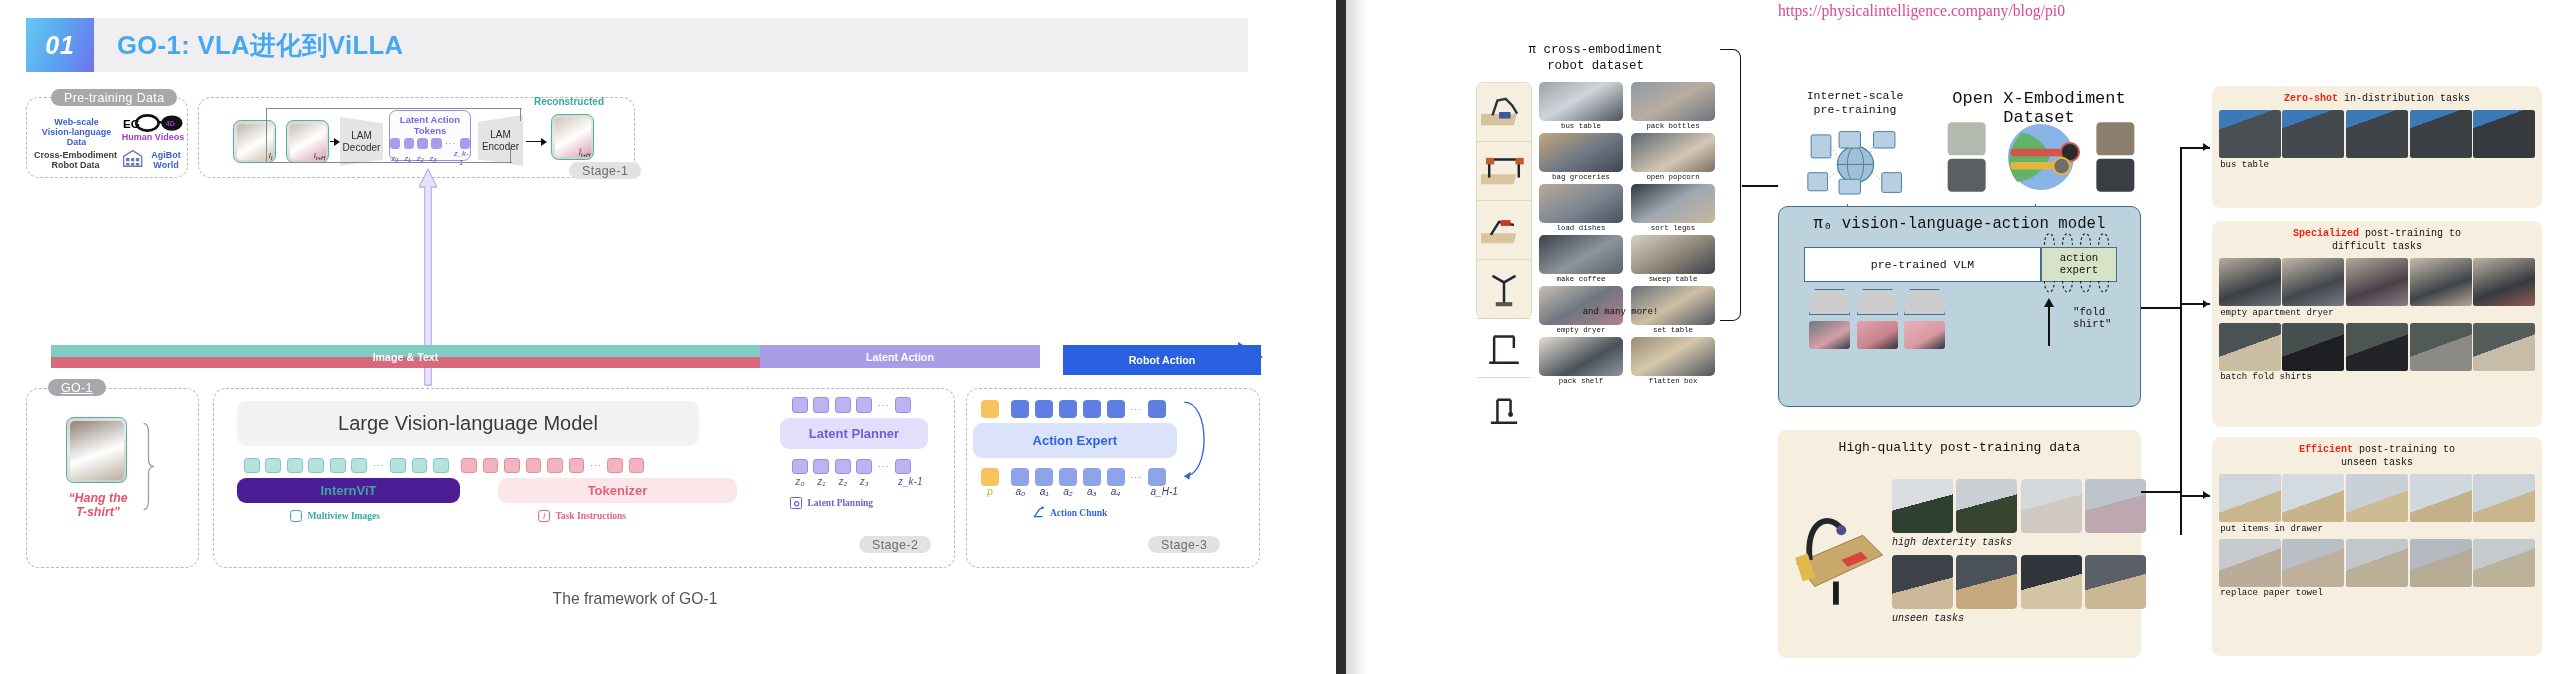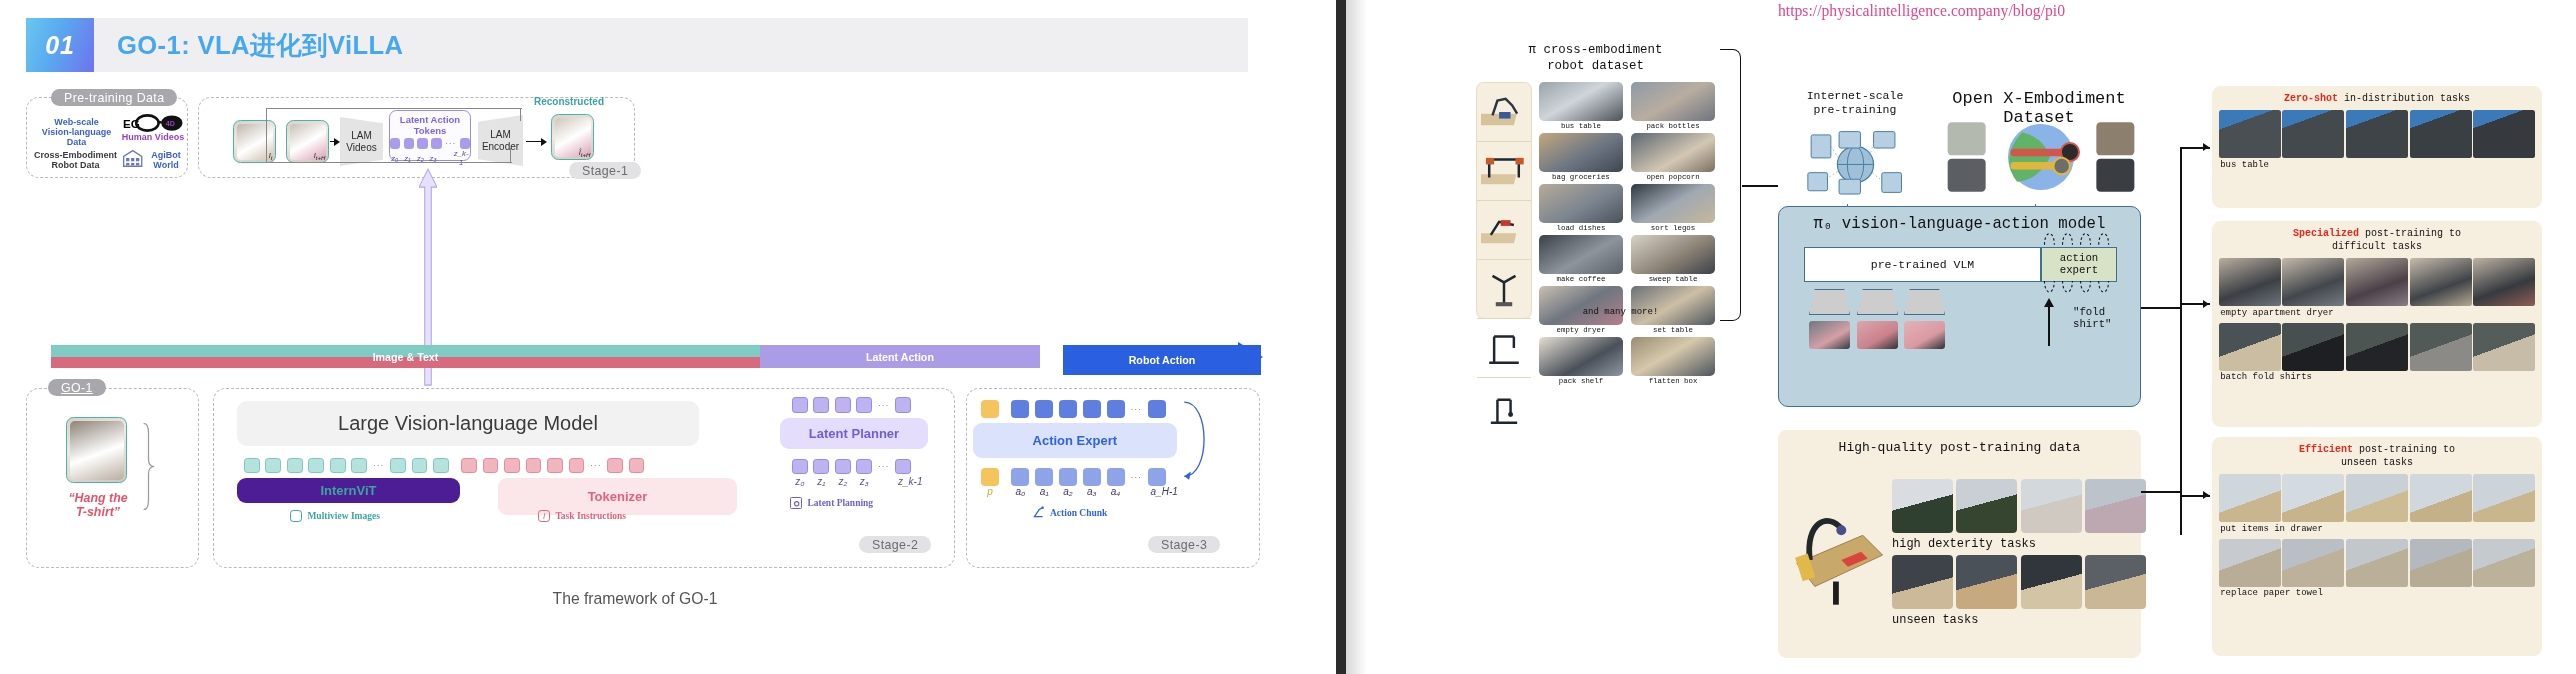--- a/index.html
+++ b/index.html
@@ -162,21 +162,21 @@
   #fold-shirt { position:absolute; left:294px; top:99px; font-size:10.7px; color:#111;}
   #fold-arrow { position:absolute; left:269px; top:99px; width:1.6px; height:40px; background:#111;}
   #fold-arrow::before { content:""; position:absolute; left:-4.1px; top:-8.2px; width:0;height:0;
       border-left:5px solid transparent; border-right:5px solid transparent; border-bottom:9px solid #111;}
 
   #hq-panel { position:absolute; left:1778px; top:430px; width:363px; height:228px;
       background:#f6efe0; border-radius:8.2px; }
   #hq-title { position:absolute; left:0; top:10px; width:100%; text-align:center; font-size:13px; color:#111;}
   .hq-row { position:absolute; display:flex; gap:3.3px; }
   .hq-img { width:61px; height:54px; border-radius:4.1px; }
-  .hq-cap { position:absolute; font-size:12px; color:#111; }
+  .hq-cap { position:absolute; font-size:10px; color:#111;font-style:italic; }
 
   .inet-title { position:absolute; font-size:11.5px; text-align:center; line-height:1.25; color:#111;}
   .oxe-title { position:absolute; font-size:17px; text-align:center; color:#111;}
 
   
   .res-panel { position:absolute; left:2212px; width:330px; background:#f6efe0; border-radius:8.2px;}
   .res-title { text-align:center; font-size:10px; line-height:1.3; padding-top:6px; color:#111;}
   .res-kw { color:#e8271a; font-weight:bold; }
   .strip { display:flex; gap:1.6px; margin:5px 6.6px 0 6.6px; }
   .strip .si { flex:1; height:48px; border-radius:2.5px; }
@@ -237,21 +237,21 @@
     <div class="thumb" style="left:233px; top:120px; width:43px; height:43px;">
       <div style="position:absolute;inset:2.5px;background:linear-gradient(150deg,#bfb6ab,#fff 55%,#cdbfb0);border-radius:4.1px;"></div>
       <div class="sub"><i>I<sub>t</sub></i></div>
     </div>
     <div class="thumb" style="left:286px; top:120px; width:43px; height:43px;">
       <div style="position:absolute;inset:2.5px;background:linear-gradient(150deg,#c9c0b5,#fff 50%,#d8a0b4);border-radius:4.1px;"></div>
       <div class="sub"><i>I<sub>t+H</sub></i></div>
     </div>
 
     <div class="trap enc" style="left:340px; top:117px; width:43px; height:49px;">
-      <span>LAM Videos</span>
+      <span>LAM Decoder</span>
     </div>
     <div class="line" style="left:330px; top:141px; width:8.2px; height:1.2px;"></div>
     <div class="arrowhead" style="left:334px; top:138px;"></div>
 
     <div class="latbox" style="left:389px; top:110px; width:82px; height:51px;">
       <div class="hdr">Latent Action Tokens</div>
       <div class="tokrow">
         <span class="tok purple"></span>
         <span class="tok purple"></span>
         <span class="tok purple"></span>
@@ -335,21 +335,21 @@
       <span class="tok pink" style="width:15.7px;height:15.7px;"></span>
       <span class="tok pink" style="width:15.7px;height:15.7px;"></span>
       <span class="tok pink" style="width:15.7px;height:15.7px;"></span>
       <span class="tok pink" style="width:15.7px;height:15.7px;"></span>
       <span class="dots">···</span>
       <span class="tok pink" style="width:15.7px;height:15.7px;"></span>
       <span class="tok pink" style="width:15.7px;height:15.7px;"></span>
     </div>
 
     <div class="pillbar pill-teal" style="left:237px; top:478px; width:223px; height:25px;">InternViT</div>
-    <div class="pillbar pill-pink" style="left:498px; top:478px; width:239px; height:37px;">Tokenizer</div>
+    <div class="pillbar pill-pink" style="left:498px; top:478px; width:239px; height:25px;">Tokenizer</div>
 
     <div class="legend teal" style="left:290px; top:510px;">
       <span class="gl"></span>
       <span class="lbl">Multiview Images</span>
     </div>
     <div class="legend pink" style="left:538px; top:510px;">
       <span class="gl" style="display:flex;align-items:center;justify-content:center;font-style:italic;font-size:8.2px;">I</span>
       <span class="lbl">Task Instructions</span>
     </div>
 

